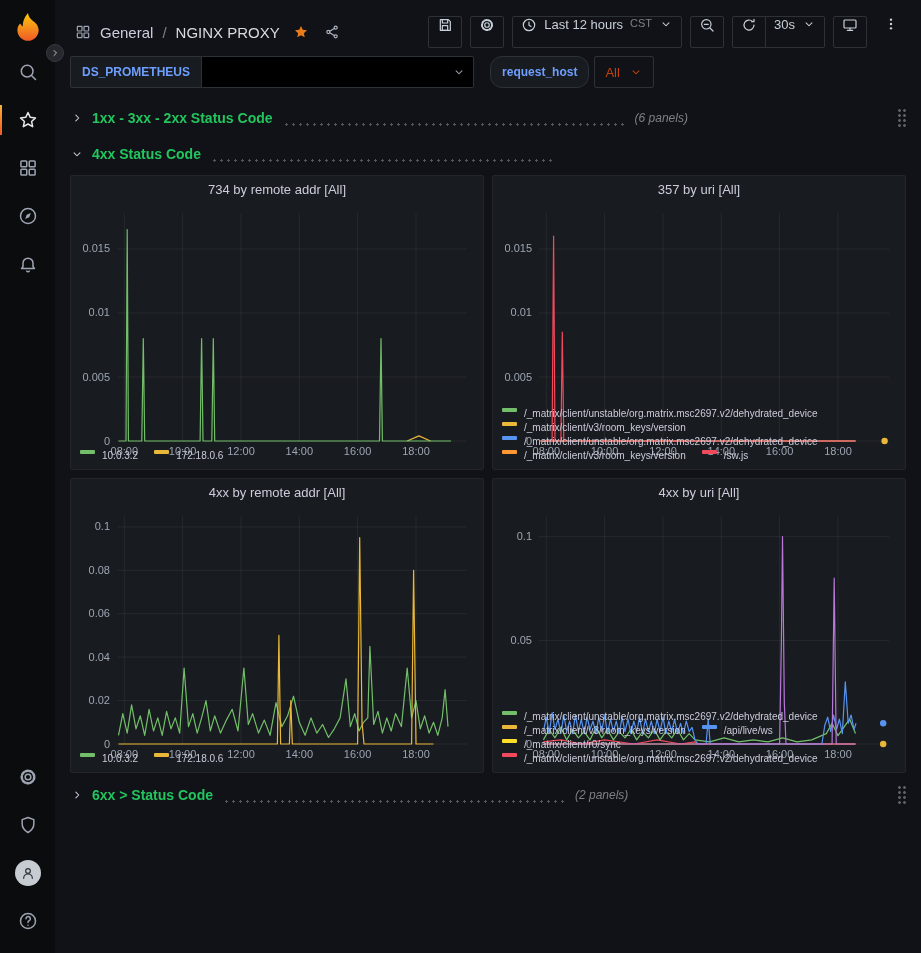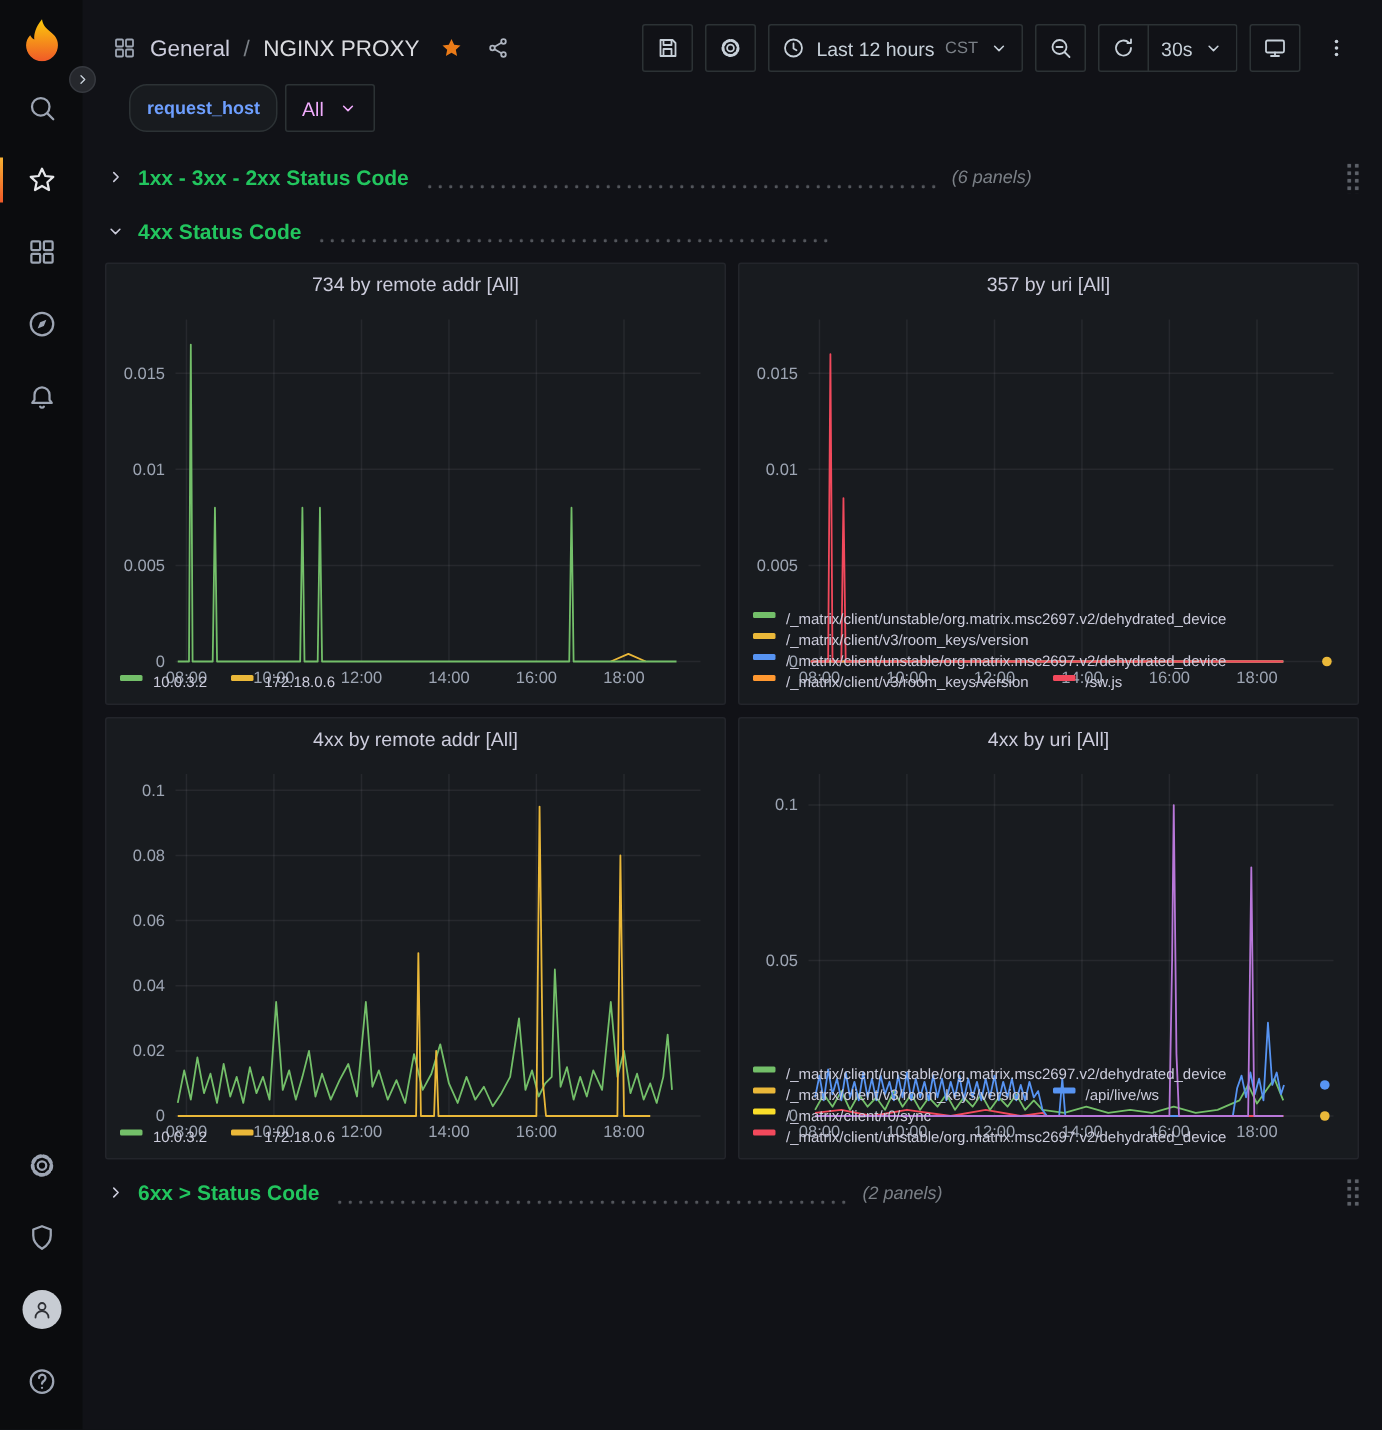--- a/index.html
+++ b/index.html
@@ -34,40 +34,40 @@
   .topbar{height:52px;flex:none;display:flex;align-items:center;justify-content:space-between;padding:12px 14px 0 20px}
   .crumbs{display:flex;align-items:center;gap:9px;font-size:15px}
   .crumbs .appsicon{color:#9da5b3}
   .crumb-section{color:#ccccdc;cursor:pointer}
   .sep{color:#7b8087}
   .crumb-title{color:#dadbdf}
   .favstar{color:#eb7b18;margin-left:4px}
   .shareic{color:#aeb4bf;margin-left:6px;background:none;border:none;padding:0;cursor:pointer}
 
   .actions{display:flex;align-items:center;gap:8px}
-  .tbtn{height:32px;min-width:32px;display:inline-flex;align-items:center;justify-content:center;gap:7px;
+  .tbtn{height:32px;min-width:32px;display:inline-flex;align-items:flex-start;justify-content:center;gap:7px;
         background:transparent;border:1px solid #2c3235;border-radius:2px;color:#c7d0d9;font-size:13px;
         padding:0 8px;cursor:pointer;font-family:inherit;white-space:nowrap}
   .tbtn.noborder{border:none;padding:0 3px}
   .group{display:flex}
   .group .tbtn:first-child{border-radius:2px 0 0 2px}
   .group .tbtn:last-child{border-left:none;border-radius:0 2px 2px 0}
   .cst{font-size:11px;color:#7b8087}
 
   
   .subbar{display:flex;align-items:center;padding:4px 15px 8px;flex:none}
   .vargroup{display:flex;align-items:center}
   .vlabel{height:32px;display:inline-flex;align-items:center;padding:0 11px;border:1px solid #2c3235;
           border-radius:2px 0 0 2px;background:#181b1f;color:#6e9fff;font-size:12px;font-weight:700}
   .vlabel.alone{border-radius:12px}
   .ds-select{width:272px;height:32px;background:#000;border:1px solid #2c3235;border-left:none;
              border-radius:0 2px 2px 0;display:flex;align-items:center;justify-content:flex-end;
              padding-right:7px;color:#9da5b3;cursor:pointer}
   .vselect{height:32px;border:1px solid #2c3235;border-radius:2px;display:inline-flex;align-items:center;
-           gap:9px;padding:0 10px;color:#f0abfc;font-size:13px;cursor:pointer;background:#111217;margin-left:5px}
+           gap:9px;padding:0 10px;color:#c2410c;font-size:13px;cursor:pointer;background:#111217;margin-left:5px}
   .gap16{width:16px}
 
   
   .content{flex:1;padding:0 15px;overflow:hidden}
   .row{display:flex;align-items:center;height:28px;margin-top:8px;cursor:pointer;user-select:none}
   .row .rchev{color:#ccccdc;margin-right:8px;flex:none}
   .rtitle{font-size:14px;font-weight:700;color:#22c55e;white-space:nowrap}
   .leader{width:342px;height:3px;margin:12px 10px 0;flex:none;
           background-image:radial-gradient(circle,#53565c 1px,transparent 1.3px);
           background-size:7px 3px;background-repeat:repeat-x}
@@ -310,20 +310,28 @@
           </button>
         <button class="tbtn noborder">
             <svg class="icon i16">
               <use href="#sym-kebab"></use>
             </svg>
           </button>
       </div>
     </header>
 
     <div class="subbar">
+      <div class="vargroup">
+        <span class="vlabel">DS_PROMETHEUS</span>
+        <div class="ds-select">
+          <svg class="icon i14">
+              <use href="#sym-chevdown"></use>
+            </svg>
+        </div>
+      </div>
       <span class="gap16"></span>
       <div class="vargroup">
         <span class="vlabel alone">request_host</span>
         <div class="vselect">
           <span>All</span>
           <svg class="icon i14">
               <use href="#sym-chevdown"></use>
             </svg>
         </div>
       </div>

